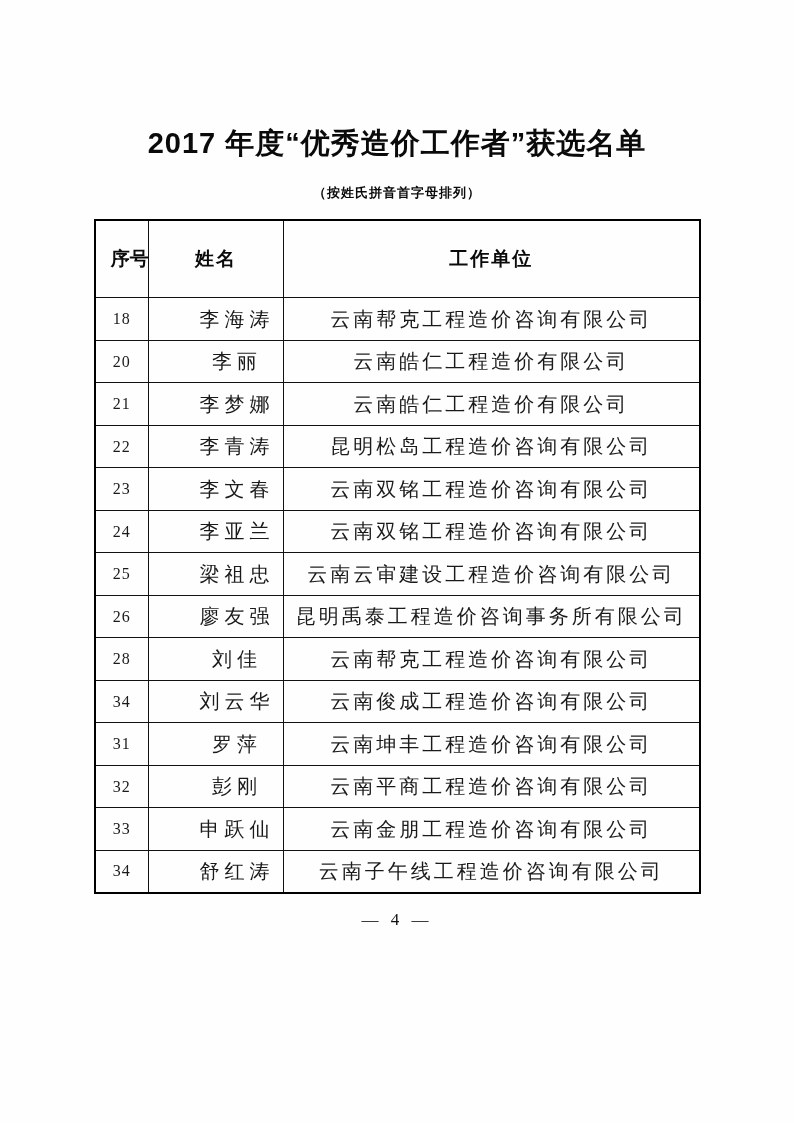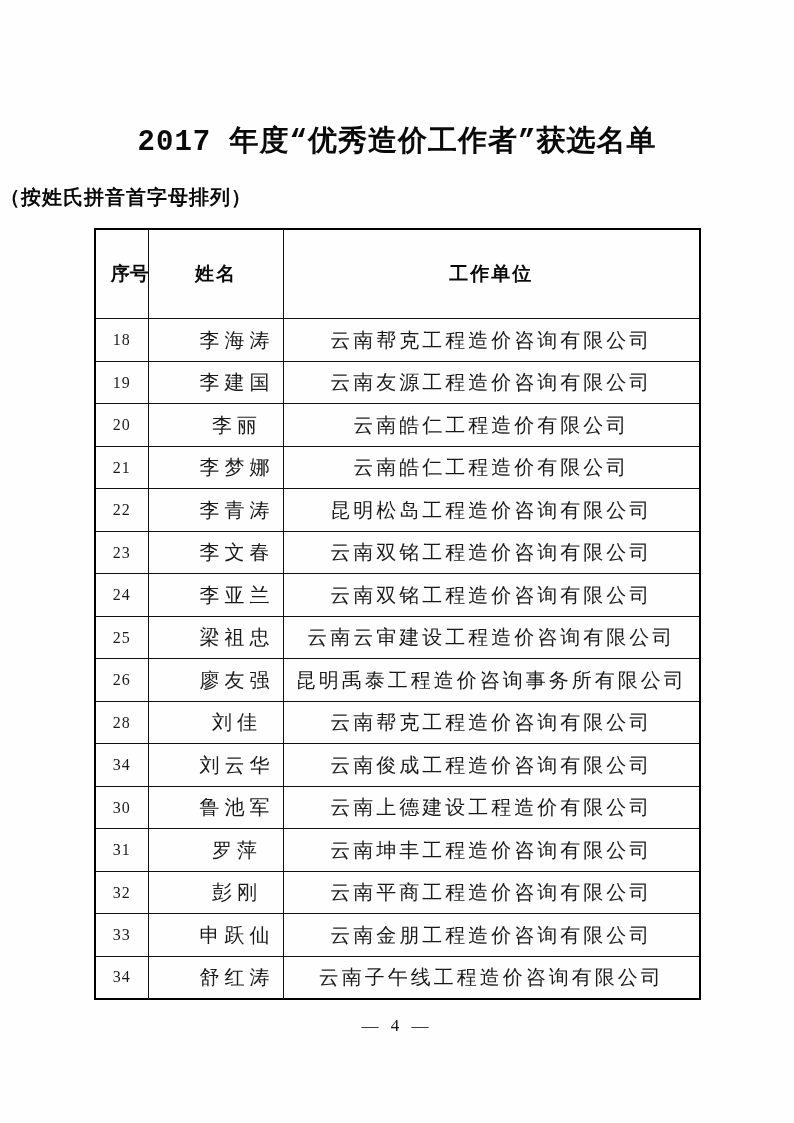--- a/index.html
+++ b/index.html
@@ -10,53 +10,54 @@
     height: 1123px;
     margin: 0 auto;
     background: #fefefe;
     color: #000;
     font-family: "Liberation Serif", "DejaVu Serif", serif;
     overflow: hidden;
   }
   .doc-title {
     padding-top: 126px;
     text-align: center;
-    font-family: Liberation Mono, monospace;
+    font-family: Liberation Sans, sans-serif;
     font-weight: bold;
     font-size: 29px;
     line-height: 1.2;
     letter-spacing: 1px;
     color: #0a0a0a;
   }
   .doc-subtitle {
     margin-top: 23px;
+    text-align: center;
     font-family: "Liberation Sans", "DejaVu Sans", sans-serif;
     font-weight: bold;
-    font-size: 20px;
+    font-size: 13px;
     letter-spacing: 1px;
     color: #0a0a0a;
   }
   table.award-table {
     width: 605px;
     margin: 17px auto 0 auto;
     border-collapse: collapse;
     table-layout: fixed;
     border: 2px solid #000;
   }
   .award-table col.c-no   { width: 54px; }
   .award-table col.c-name { width: 135px; }
   .award-table col.c-unit { width: 416px; }
   .award-table th, .award-table td {
     border: 1px solid #111;
     text-align: center;
     vertical-align: middle;
     overflow: hidden;
     white-space: nowrap;
   }
-  .award-table thead tr { height: 90px; }
+  .award-table thead tr { height: 78px; }
   .award-table th {
     font-family: "Liberation Sans", "DejaVu Sans", sans-serif;
     font-weight: bold;
     font-size: 19px;
     letter-spacing: 2px;
     color: #0a0a0a;
   }
   .index-wrap {
     display: inline-block;
     width: 1.15em;
@@ -107,25 +108,20 @@
         <th>工作单位</th>
       </tr>
     </thead>
     <tbody>
         <tr>
           <td class="cell-no">18</td>
           <td class="cell-name">李海涛</td>
           <td class="cell-unit">云南帮克工程造价咨询有限公司</td>
         </tr>
         <tr>
-          <td class="cell-no">19</td>
-          <td class="cell-name">李建国</td>
-          <td class="cell-unit">云南友源工程造价咨询有限公司</td>
-        </tr>
-        <tr>
           <td class="cell-no">20</td>
           <td class="cell-name">李丽</td>
           <td class="cell-unit">云南皓仁工程造价有限公司</td>
         </tr>
         <tr>
           <td class="cell-no">21</td>
           <td class="cell-name">李梦娜</td>
           <td class="cell-unit">云南皓仁工程造价有限公司</td>
         </tr>
         <tr>
@@ -157,25 +153,20 @@
           <td class="cell-no">28</td>
           <td class="cell-name">刘佳</td>
           <td class="cell-unit">云南帮克工程造价咨询有限公司</td>
         </tr>
         <tr>
           <td class="cell-no">34</td>
           <td class="cell-name">刘云华</td>
           <td class="cell-unit">云南俊成工程造价咨询有限公司</td>
         </tr>
         <tr>
-          <td class="cell-no">30</td>
-          <td class="cell-name">鲁池军</td>
-          <td class="cell-unit">云南上德建设工程造价有限公司</td>
-        </tr>
-        <tr>
           <td class="cell-no">31</td>
           <td class="cell-name">罗萍</td>
           <td class="cell-unit">云南坤丰工程造价咨询有限公司</td>
         </tr>
         <tr>
           <td class="cell-no">32</td>
           <td class="cell-name">彭刚</td>
           <td class="cell-unit">云南平商工程造价咨询有限公司</td>
         </tr>
         <tr>

